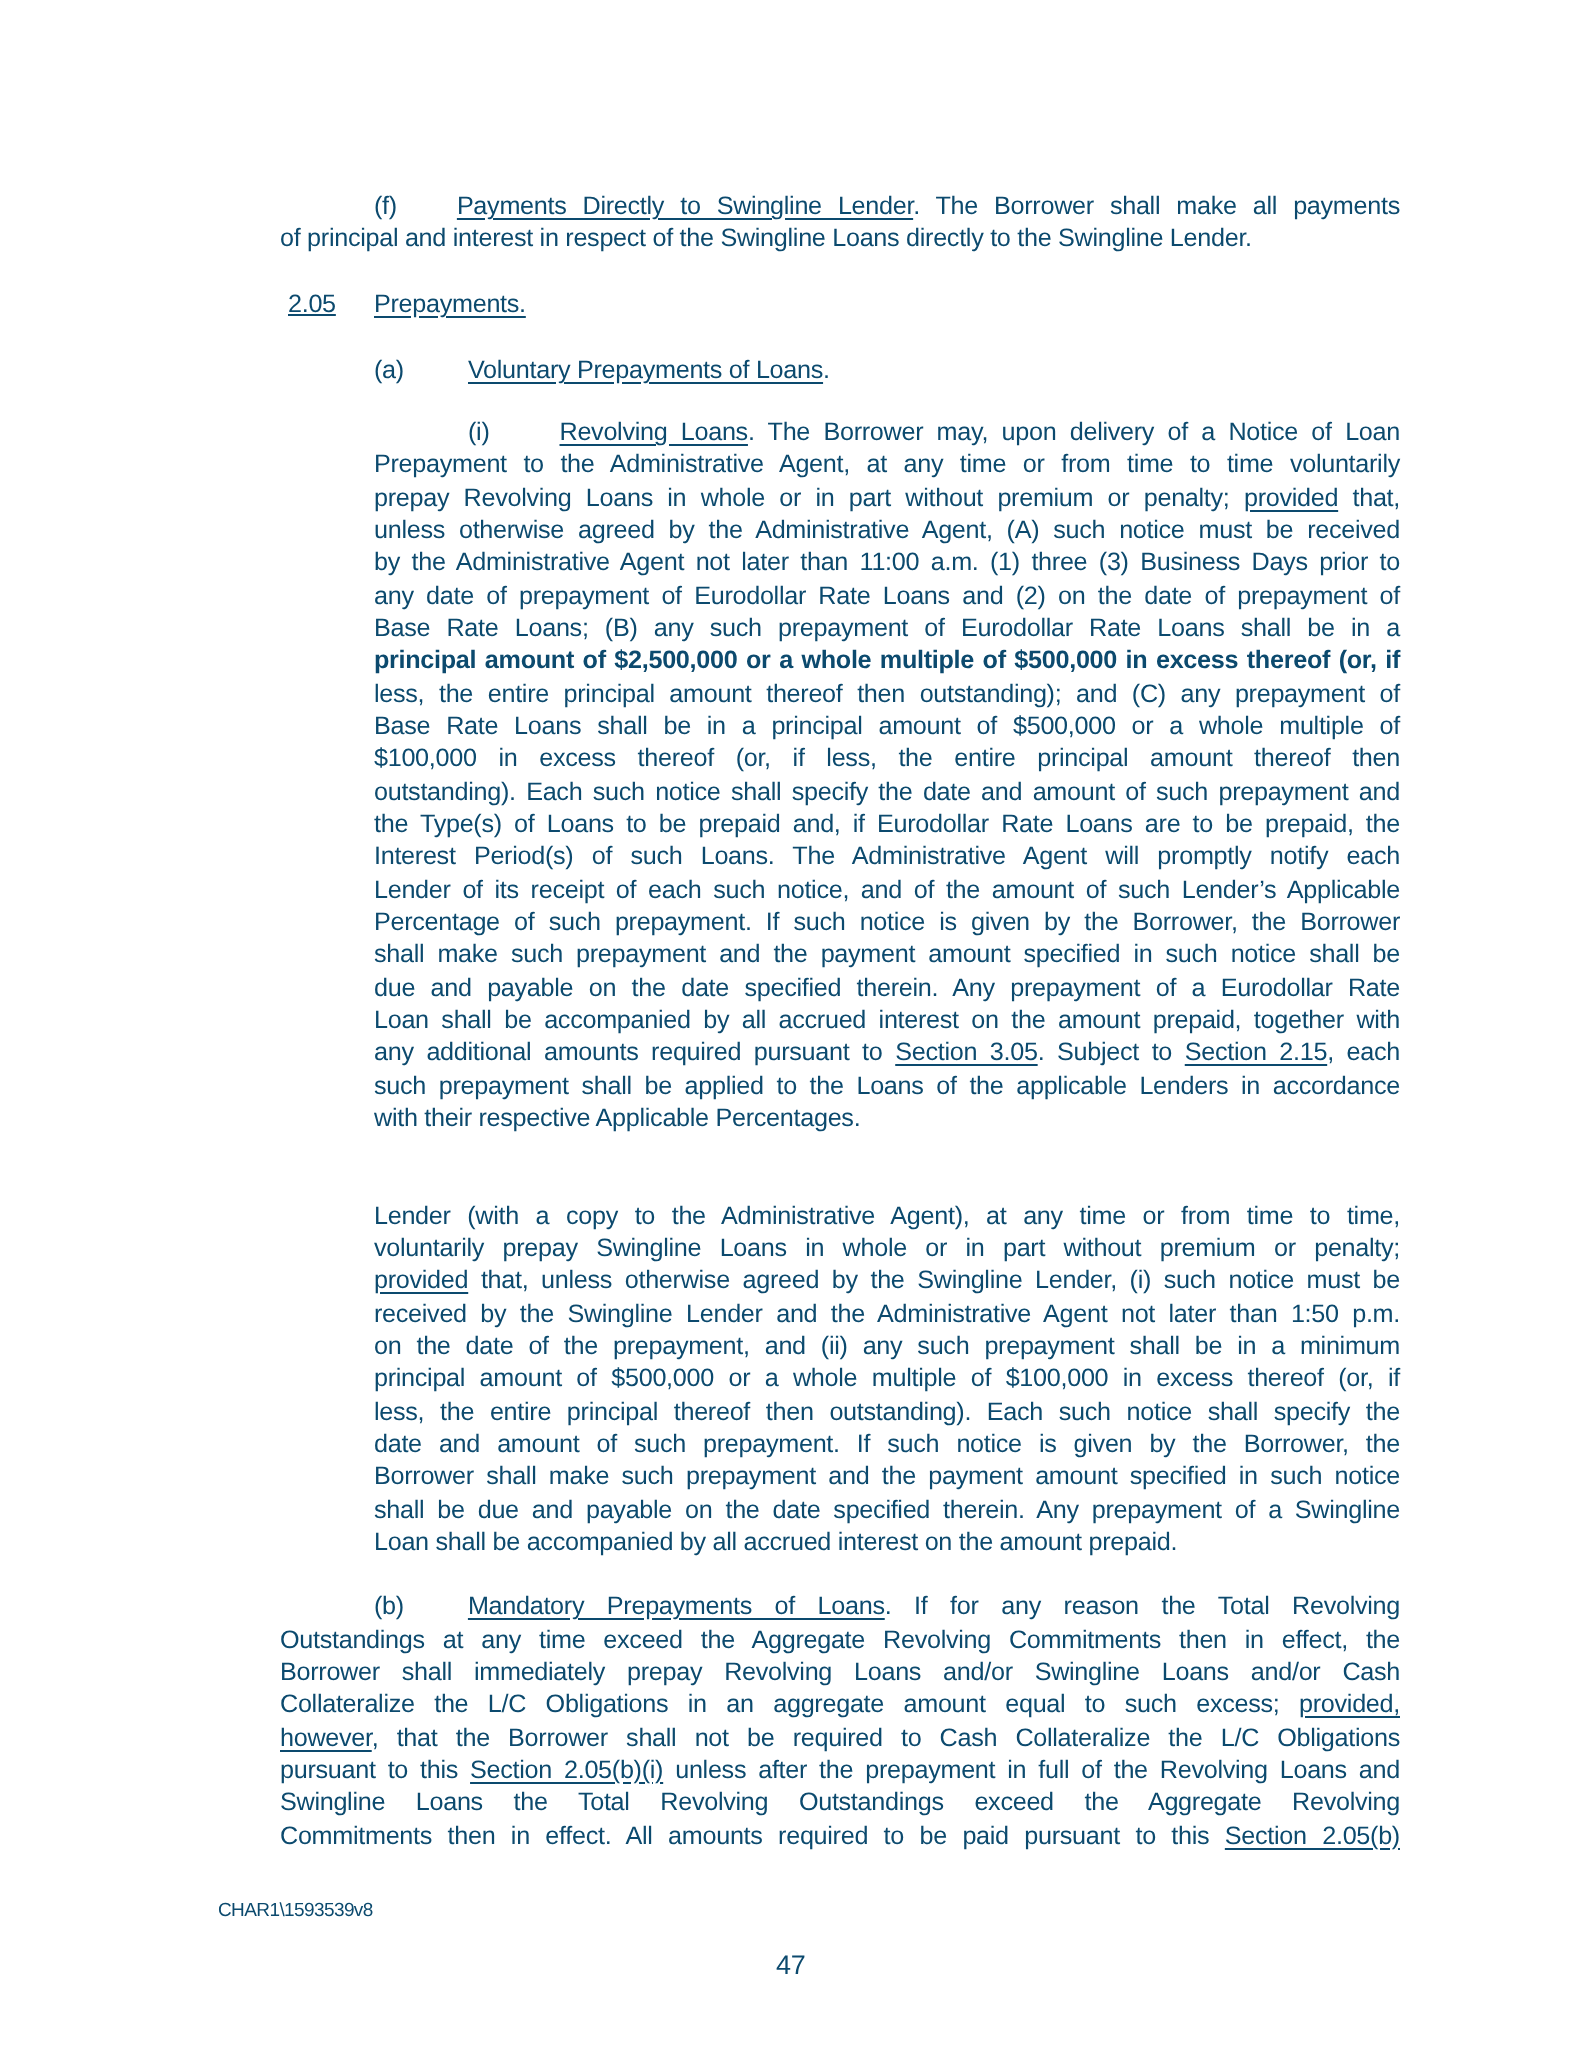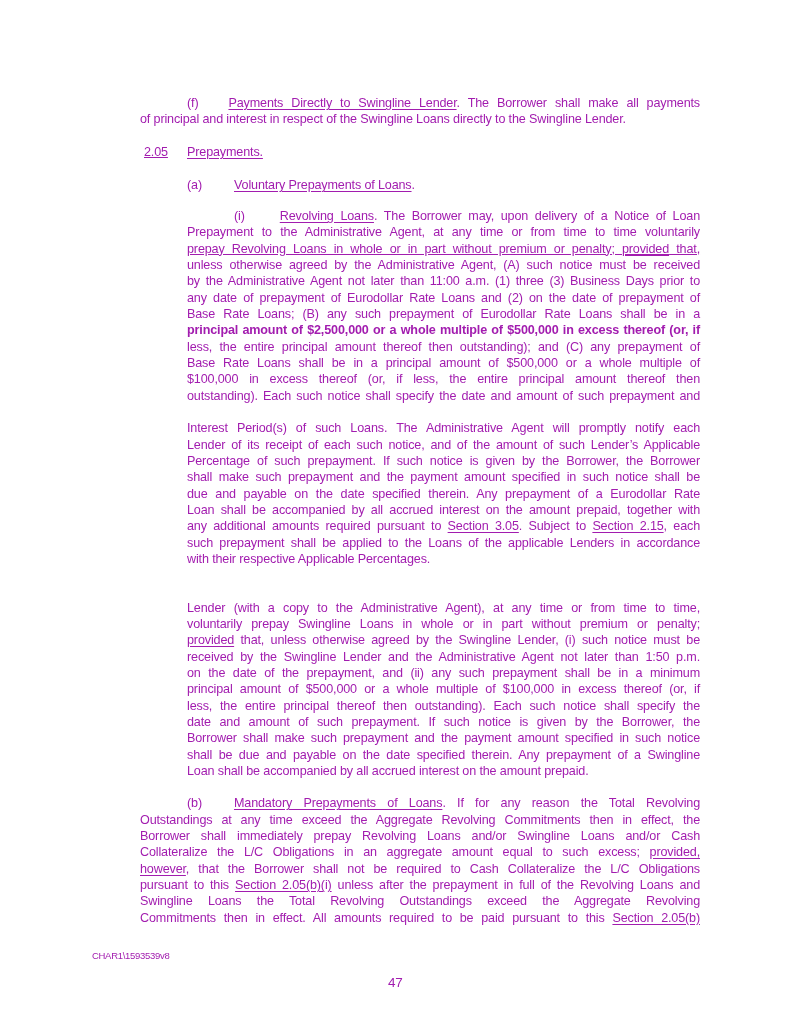--- a/index.html
+++ b/index.html
@@ -1,33 +1,33 @@
 <!DOCTYPE html>
 <html><head>
 <meta charset="utf-8">
 <style>
   html, body { margin: 0; padding: 0; background: #ffffff; }
   body { width: 791px; height: 1024px; position: relative; overflow: hidden; }
   .page {
     position: absolute; left: 0; top: 0; width: 629px; height: 1024px;
-    font-family: "Liberation Sans", sans-serif; color: #a21caf;
+    font-family: "Liberation Sans", sans-serif; color: #0c4a6e;
     font-size: 12.6px; letter-spacing: -0.15px;
   }
   .line {
     position: absolute; height: 16px; line-height: 16px;
     white-space: nowrap; text-align: justify; text-align-last: justify;
   }
   .line.last { text-align-last: left; }
   .full { left: 140px; width: 560px; }
   .ind  { left: 187px; width: 513px; }
   .u { text-decoration: underline; text-underline-offset: 2px; }
   .tab { display: inline-block; }
   .heading { position: absolute; line-height: 16px; white-space: nowrap; }
   .pagenum { position: absolute; left: 388px; top: 931px; font-size: 13.5px; margin-top: 44px; }
-  .docid { position: absolute; left: 92px; top: 950px; font-size: 9.5px; letter-spacing: -0.3px; }
+  .docid { position: absolute; left: 109px; top: 950px; font-size: 9.5px; letter-spacing: -0.3px; }
 </style>
 </head>
 <body>
 
 <div class="page">
 
   <div class="line full" style="top:95px; text-indent:47px;">
     <span>(f)</span><span class="tab" style="width:30px"></span><span class="u">Payments Directly to Swingline Lender</span><span>.  The Borrower shall make all payments</span>
   </div>
   <div class="line full last" style="top:111px;">of principal and interest in respect of the Swingline Loans directly to the Swingline Lender.</div>
@@ -35,30 +35,31 @@
   <div class="heading" style="left:144px; top:144px;text-decoration:underline;">2.05</div>
   <div class="heading u" style="left:187px; top:144px;">Prepayments.</div>
 
   <div class="heading" style="left:187px; top:177px;">(a)</div>
   <div class="heading" style="left:234px; top:177px;"><span class="u">Voluntary Prepayments of Loans</span><span>.</span></div>
 
   <div class="line ind" style="top:208px; text-indent:47px;">
     <span>(i)</span><span class="tab" style="width:35px"></span><span class="u">Revolving Loans</span><span>.  The Borrower may, upon delivery of a Notice of Loan</span>
   </div>
   <div class="line ind" style="top:224px;">Prepayment to the Administrative Agent, at any time or from time to time voluntarily</div>
-  <div class="line ind" style="top:240.5px;text-decoration:underline;"><span>prepay Revolving Loans in whole or in part without premium or penalty; </span><span class="u">provided</span><span> that,</span></div>
+  <div class="line ind" style="top:240.5px;"><span>prepay Revolving Loans in whole or in part without premium or penalty; </span><span class="u">provided</span><span> that,</span></div>
   <div class="line ind" style="top:257px;">unless otherwise agreed by the Administrative Agent, (A) such notice must be received</div>
   <div class="line ind" style="top:273px;">by the Administrative Agent not later than 11:00 a.m. (1) three (3) Business Days prior to</div>
   <div class="line ind" style="top:289.5px;">any date of prepayment of Eurodollar Rate Loans and (2) on the date of prepayment of</div>
   <div class="line ind" style="top:306px;">Base Rate Loans; (B) any such prepayment of Eurodollar Rate Loans shall be in a</div>
   <div class="line ind" style="top:322px;font-weight:bold;">principal amount of $2,500,000 or a whole multiple of $500,000 in excess thereof (or, if</div>
   <div class="line ind" style="top:338.5px;">less, the entire principal amount thereof then outstanding); and (C) any prepayment of</div>
   <div class="line ind" style="top:355px;">Base Rate Loans shall be in a principal amount of $500,000 or a whole multiple of</div>
   <div class="line ind" style="top:371px;">$100,000 in excess thereof (or, if less, the entire principal amount thereof then</div>
   <div class="line ind" style="top:387.5px;">outstanding).  Each such notice shall specify the date and amount of such prepayment and</div>
+  <div class="line ind" style="top:404px;">the Type(s) of Loans to be prepaid and, if Eurodollar Rate Loans are to be prepaid, the</div>
   <div class="line ind" style="top:420px;">Interest Period(s) of such Loans.  The Administrative Agent will promptly notify each</div>
   <div class="line ind" style="top:436.5px;">Lender of its receipt of each such notice, and of the amount of such Lender’s Applicable</div>
   <div class="line ind" style="top:453px;">Percentage of such prepayment.  If such notice is given by the Borrower, the Borrower</div>
   <div class="line ind" style="top:469px;">shall make such prepayment and the payment amount specified in such notice shall be</div>
   <div class="line ind" style="top:485.5px;">due and payable on the date specified therein.  Any prepayment of a Eurodollar Rate</div>
   <div class="line ind" style="top:502px;">Loan shall be accompanied by all accrued interest on the amount prepaid, together with</div>
   <div class="line ind" style="top:518px;"><span>any additional amounts required pursuant to </span><span class="u">Section 3.05</span><span>.  Subject to </span><span class="u">Section 2.15</span><span>, each</span></div>
   <div class="line ind" style="top:534.5px;">such prepayment shall be applied to the Loans of the applicable Lenders in accordance</div>
   <div class="line ind last" style="top:551px;">with their respective Applicable Percentages.</div>
 

